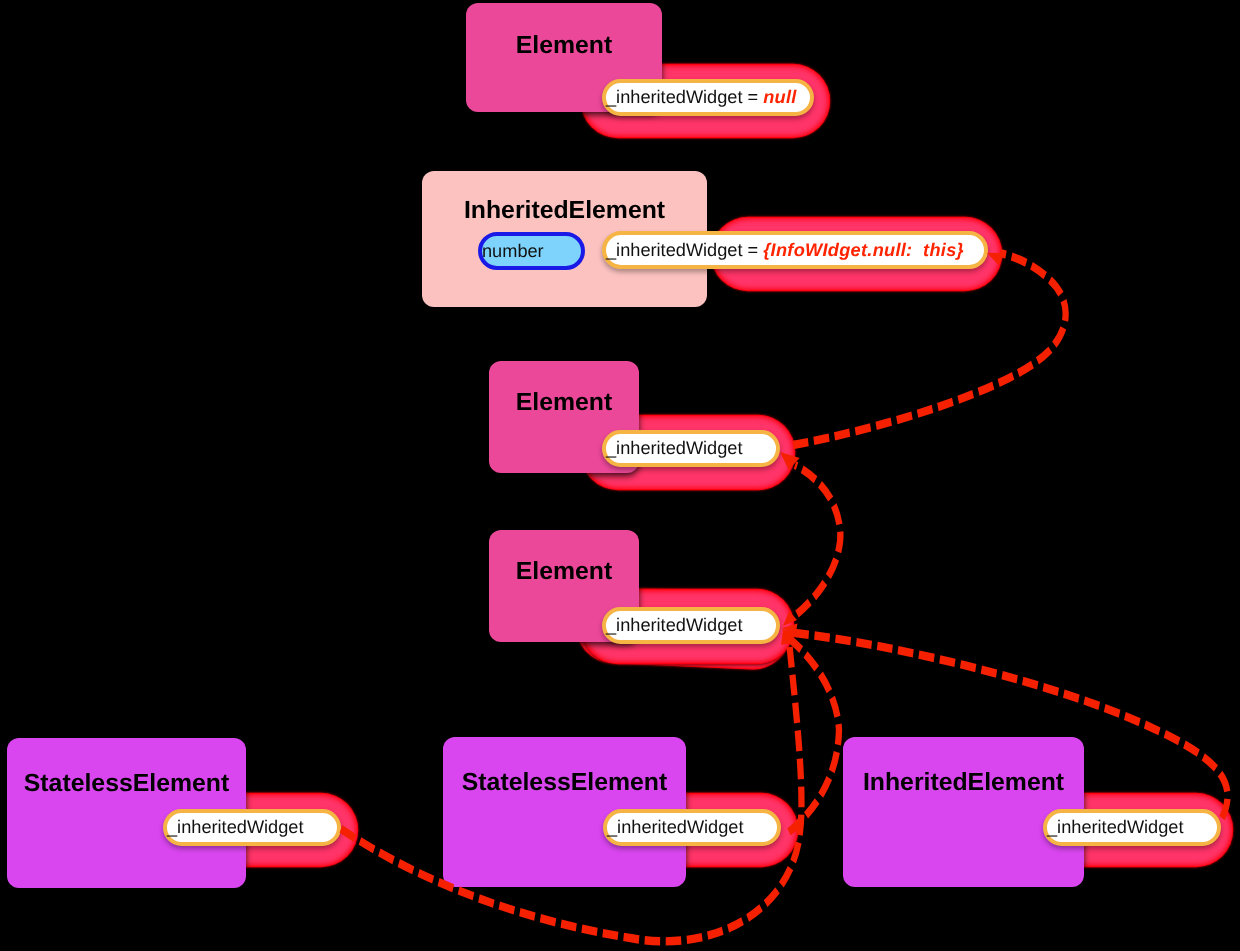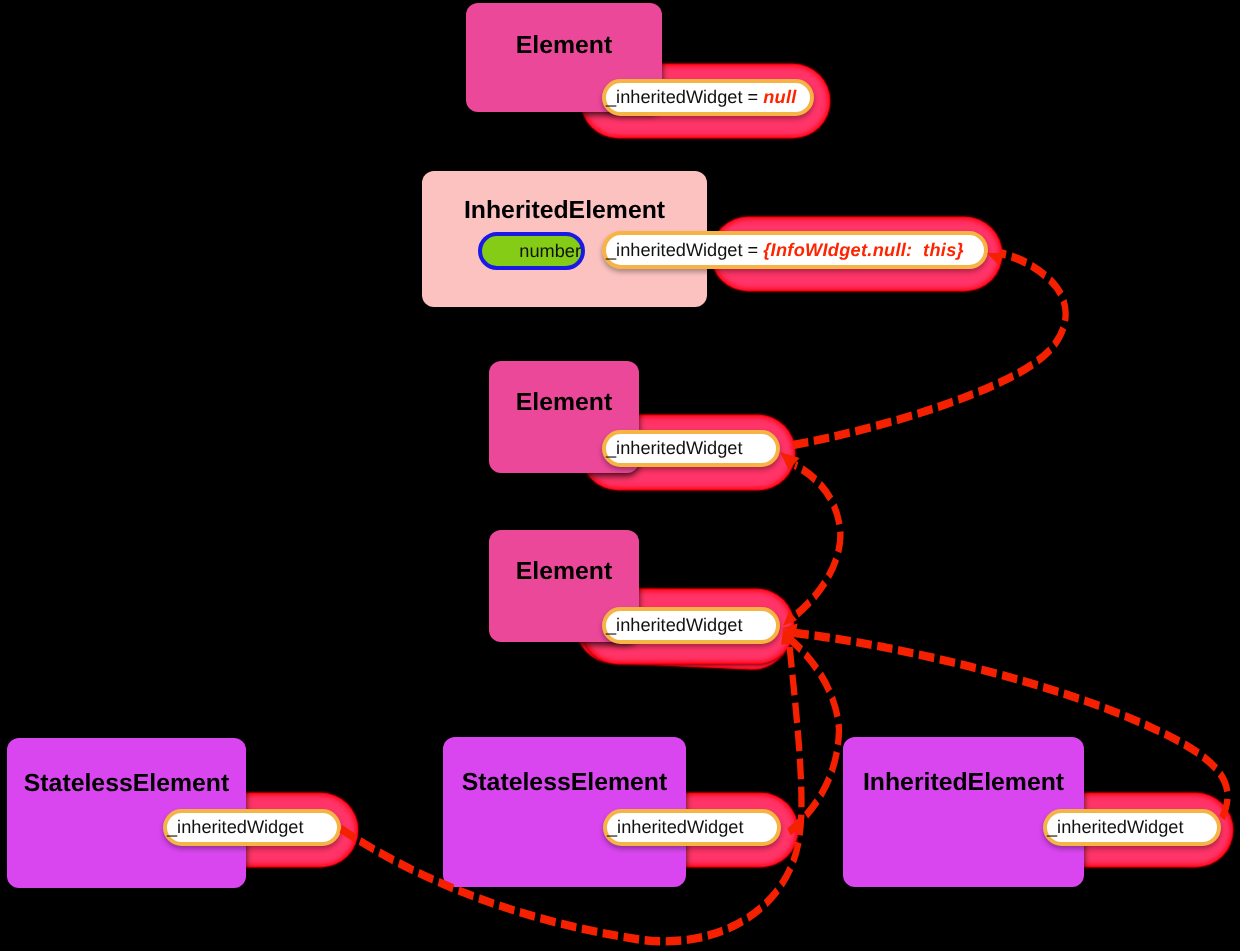--- a/index.html
+++ b/index.html
@@ -9,22 +9,22 @@
   svg.layer{position:absolute;left:0;top:0;width:1240px;height:951px;pointer-events:none;z-index:1;}
   svg.arrowlayer{z-index:9;}
   .node{position:absolute;border-radius:12px;box-sizing:border-box;will-change:transform;
         box-shadow:0 3px 6px rgba(0,0,0,0.75);}
   .node .title{position:absolute;will-change:transform;font-weight:bold;color:#000;font-size:24.8px;line-height:1;white-space:nowrap;}
   .pinkbar{position:absolute;border-radius:36px;background:#FF3468;
            box-shadow:inset 0 0 5px 1.2px #FF000E, 0 0 0 1.2px #FF0010, 0 0 2.5px 1.2px rgba(255,0,16,0.85), 0 2px 3px rgba(0,0,0,0.85);}
   .pill{position:absolute;will-change:transform;white-space:pre;background:#fff;border:4.6px solid #F6B445;border-radius:30px;
         box-sizing:border-box;display:flex;align-items:center;justify-content:flex-start;
         color:#111;font-size:18.2px;box-shadow:0 3px 5px rgba(0,0,0,0.32);}
-  .numpill{position:absolute;will-change:transform;background:#84cc16;border:4.6px solid #1A1AE6;border-radius:30px;
-        box-sizing:border-box;display:flex;align-items:center;justify-content:flex-end;
+  .numpill{position:absolute;will-change:transform;background:#7dd3fc;border:4.6px solid #1A1AE6;border-radius:30px;
+        box-sizing:border-box;display:flex;align-items:center;justify-content:flex-start;
         color:#111;font-size:18.2px;white-space:nowrap;}
 
   .node.green{background:#ec4899;}
   .node.pinkbox{background:#FBC2C0;}
   .node.yellow{background:#d946ef;}
   .redval{color:#FF2400;font-weight:bold;font-style:italic;letter-spacing:0.28px;}
 </style>
 </head>
 <body>
 

